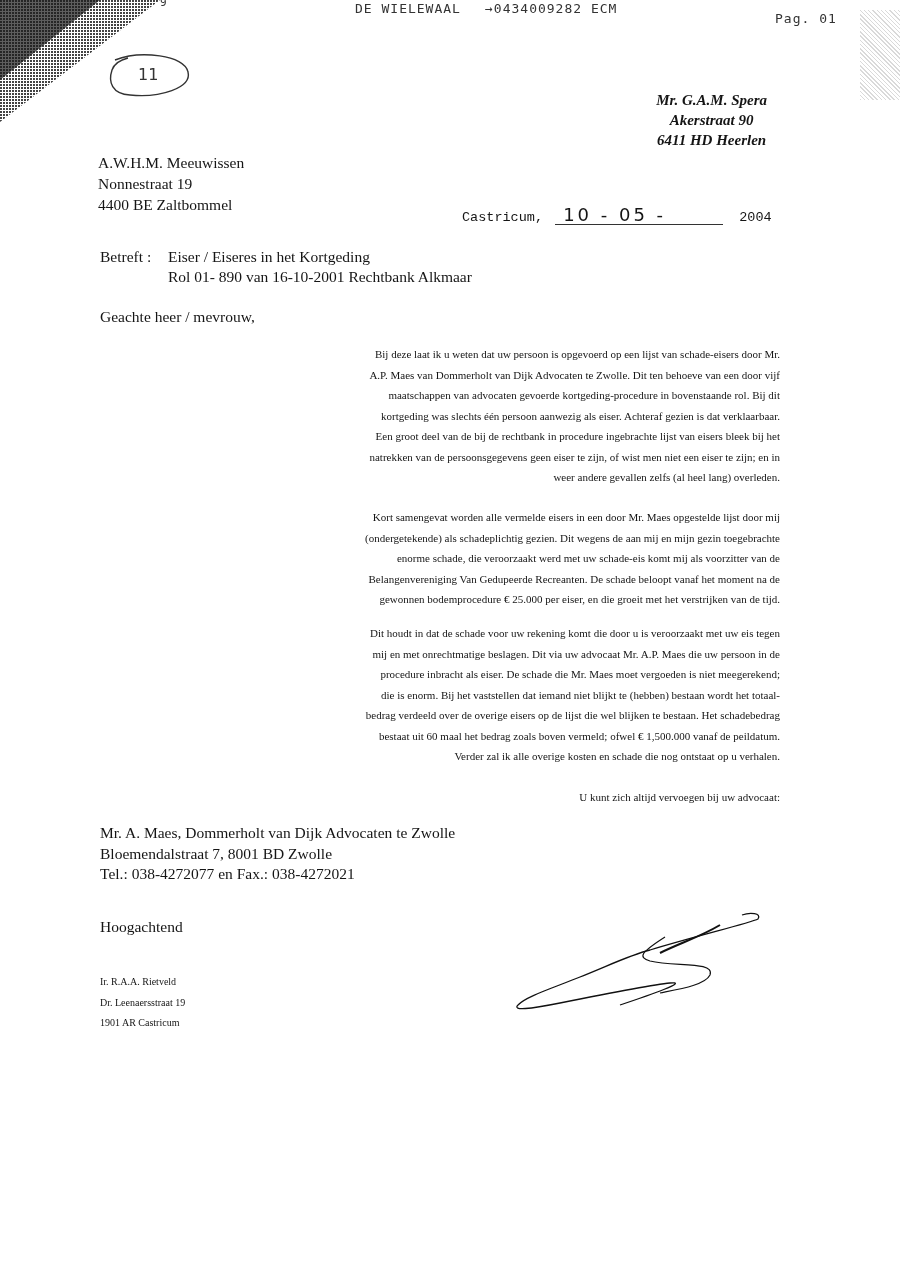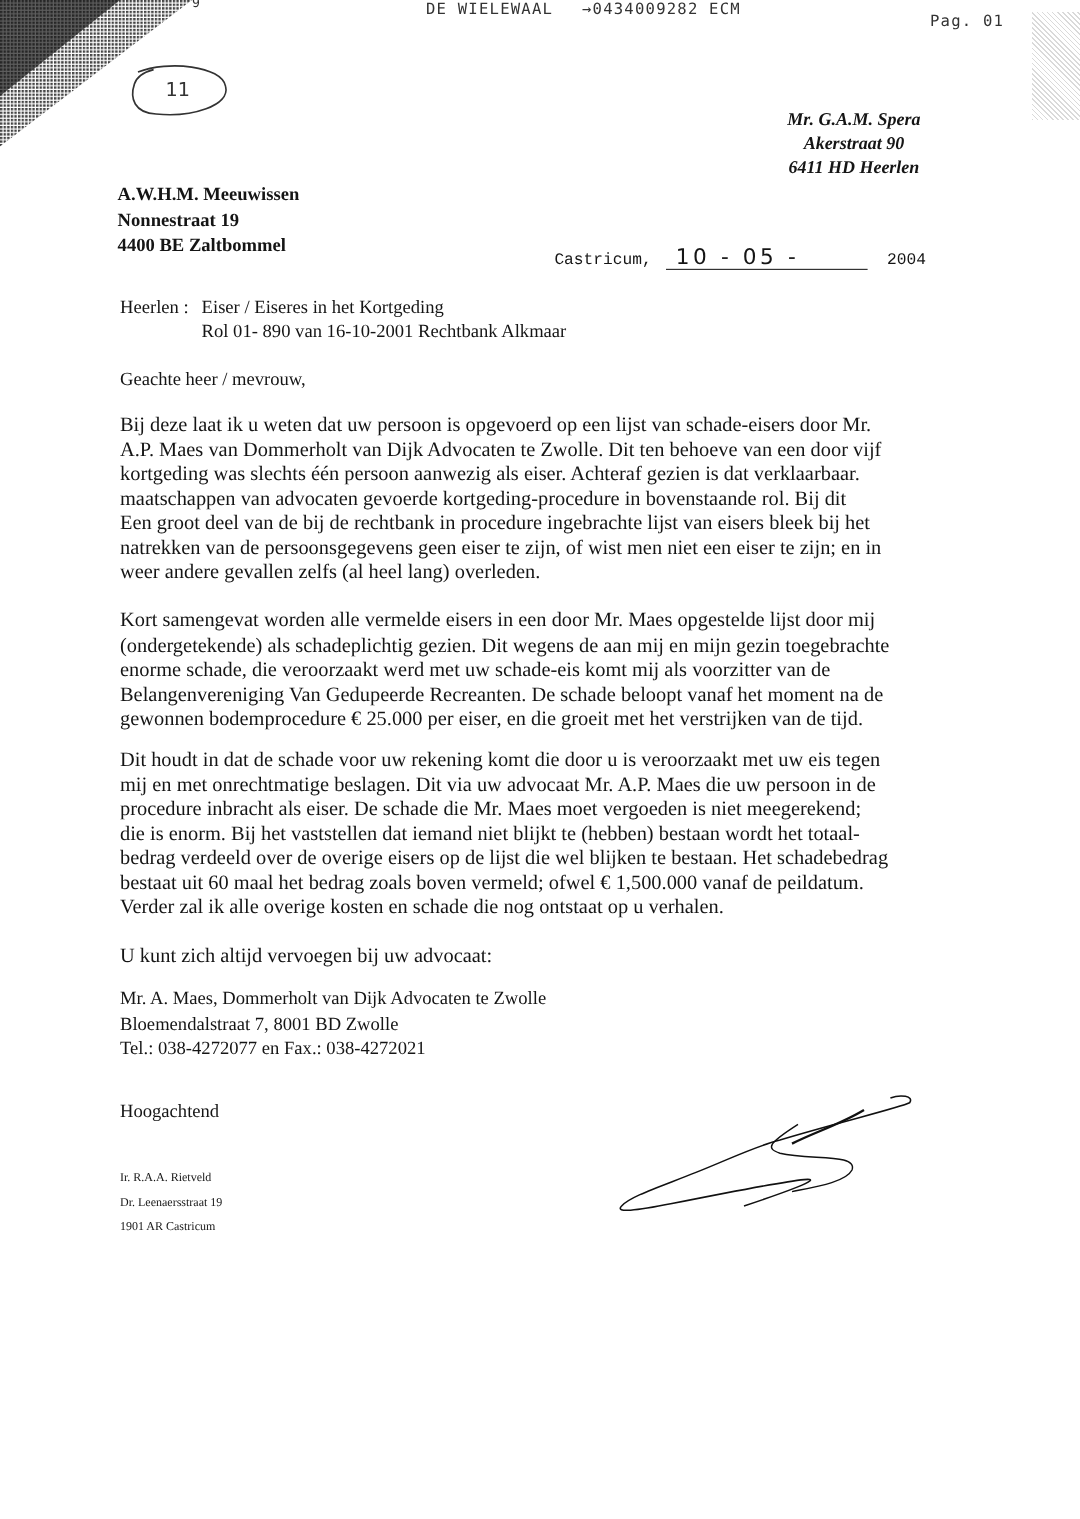--- a/index.html
+++ b/index.html
@@ -23,38 +23,38 @@
     position: absolute; right: 0; top: 10px; width: 40px; height: 90px;
     background: repeating-linear-gradient(45deg, #bbb 0 1px, transparent 1px 3px);
     opacity: 0.55;
   }
   .circled-mark { position: absolute; left: 100px; top: 50px; }
   .sender-addr {
     position: absolute; right: 133px; top: 90px; text-align: center;
     font-weight: bold; font-style: italic; font-size: 15px; line-height: 20px;
   }
   .recipient {
-    position: absolute; left: 98px; top: 152px; font-weight: bold; font-size: 15.5px; line-height: 21px;
+    position: absolute; left: 98px; top: 152px; font-weight: normal; font-size: 15.5px; line-height: 21px;
   }
   .date-line {
     position: absolute; left: 462px; top: 206px;
     font-family: "Liberation Mono", monospace; font-size: 13.5px;
   }
   .date-line .hand {
     display: inline-block; width: 160px; border-bottom: 1px solid #333; font-family: "DejaVu Sans", sans-serif;
     font-size: 18px; letter-spacing: 3px; margin: 0 8px 0 4px; padding-left: 8px; line-height: 18px;
   }
   .subject {
     position: absolute; left: 100px; top: 247px; font-size: 15.5px; line-height: 20px;
   }
   .subject .label { display: inline-block; width: 68px; }
   .subject .indent { padding-left: 68px; }
   .salutation { position: absolute; left: 100px; top: 308px; font-size: 15.5px; }
   .para {
-    position: absolute; left: 100px; width: 680px; font-size: 17px; line-height: 20.5px;
+    position: absolute; left: 100px; width: 680px; font-size: 11px; line-height: 20.5px; text-align: right;
   }
   .para div { white-space: nowrap; }
   .p1 { top: 344px; }
   .p2 { top: 507px; }
   .p3 { top: 623px; }
   .p4 { top: 787px; }
   .lawyer { position: absolute; left: 100px; top: 823px; font-size: 15.5px; line-height: 20.5px; }
   .closing { position: absolute; left: 100px; top: 906px; font-size: 15.5px; margin-top: 12px; }
   .signer { position: absolute; left: 100px; top: 945px; font-size: 10px; line-height: 20.5px; margin-top: 27px; }
   .signature { position: absolute; left: 500px; top: 905px; }
@@ -97,31 +97,31 @@
   <div>4400 BE Zaltbommel</div>
 </div>
 
 <div class="date-line">
   <span>Castricum,</span>
   <span class="hand">10 - 05 -</span>
   <span>2004</span>
 </div>
 
 <div class="subject">
-  <div><span class="label">Heerlen :</span><span>Eiser / Eiseres in het Kortgeding</span></div>
+  <div><span class="label">Betreft :</span><span>Eiser / Eiseres in het Kortgeding</span></div>
   <div class="indent">Rol 01- 890  van 16-10-2001 Rechtbank Alkmaar</div>
 </div>
 
 <div class="salutation">Geachte heer / mevrouw,</div>
 
 <div class="para p1">
   <div>Bij deze laat ik u weten dat uw persoon is opgevoerd op een lijst van schade-eisers door Mr.</div>
   <div>A.P. Maes van Dommerholt van Dijk Advocaten te Zwolle. Dit ten behoeve van een door vijf</div>
+  <div>maatschappen van advocaten gevoerde kortgeding-procedure in bovenstaande rol. Bij dit</div>
   <div>kortgeding was slechts één persoon aanwezig als eiser. Achteraf gezien is dat verklaarbaar.</div>
-  <div>maatschappen van advocaten gevoerde kortgeding-procedure in bovenstaande rol. Bij dit</div>
   <div>Een groot deel van de bij de rechtbank in procedure ingebrachte lijst van eisers bleek bij het</div>
   <div>natrekken van de persoonsgegevens geen eiser te zijn, of wist men niet een eiser te zijn; en in</div>
   <div>weer andere gevallen zelfs (al heel lang) overleden.</div>
 </div>
 
 <div class="para p2">
   <div>Kort samengevat worden alle vermelde eisers in een door Mr. Maes opgestelde lijst door mij</div>
   <div>(ondergetekende) als schadeplichtig gezien. Dit wegens de aan mij en mijn gezin toegebrachte</div>
   <div>enorme schade, die veroorzaakt werd met uw schade-eis komt mij als voorzitter van de</div>
   <div>Belangenvereniging Van Gedupeerde Recreanten. De schade beloopt vanaf het moment na de</div>

